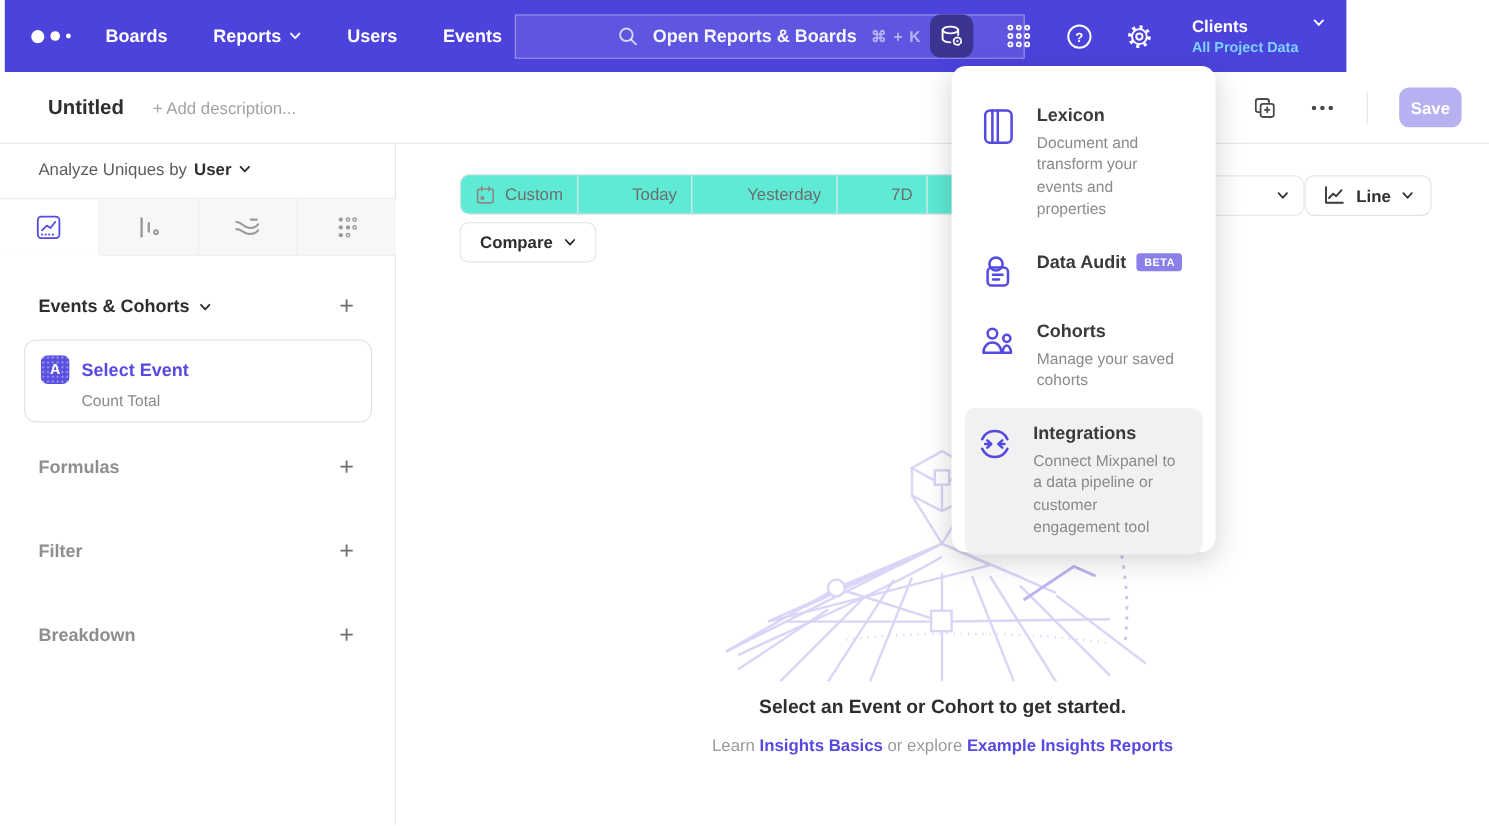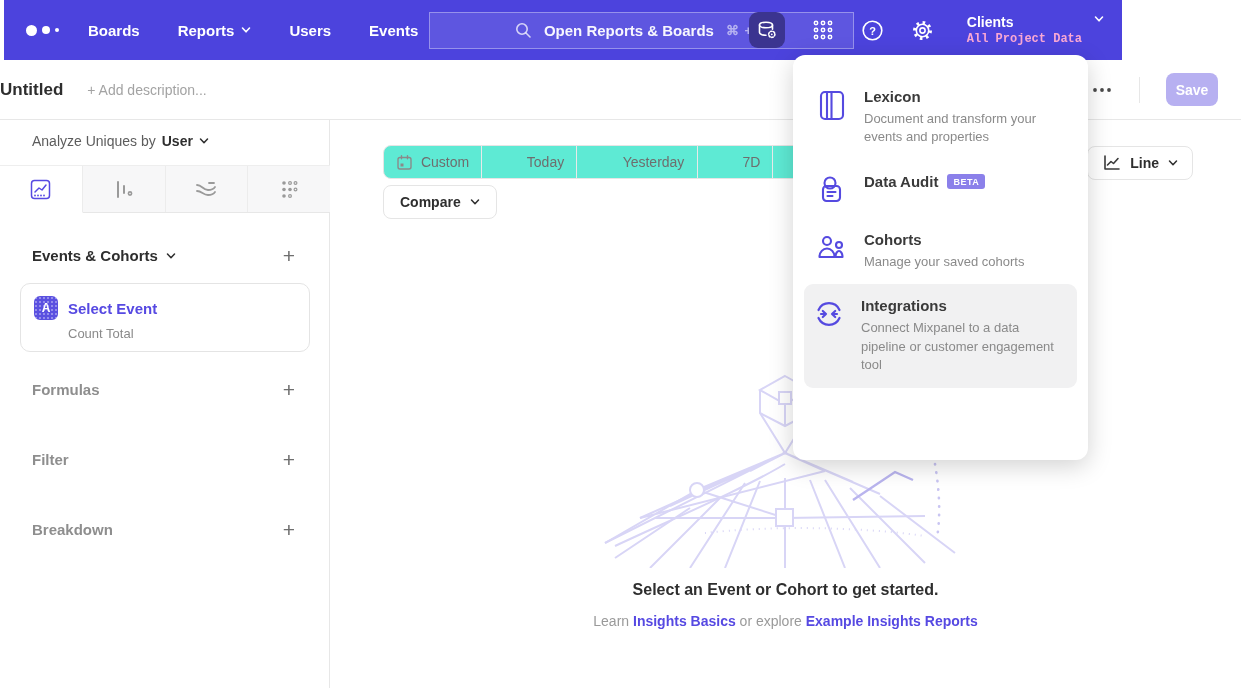--- a/index.html
+++ b/index.html
@@ -19,25 +19,25 @@
   .chev svg{ display:block; }
   .searchbar { position:absolute; left:425px; top:12px; width:425px; height:37px; background:rgba(255,255,255,0.10); border:1px solid rgba(255,255,255,0.35); border-radius:0; display:flex; align-items:center; justify-content:center; gap:12px; color:#fff; cursor:text; }
   .searchbar .ph { font-size:15px; font-weight:600; color:rgba(255,255,255,0.95); }
   .searchbar .kbd { font-size:13px; color:rgba(255,255,255,0.55); font-weight:600; letter-spacing:1px; }
   .nav-right { position:absolute; right:18px; top:0; height:60px; display:flex; align-items:center; gap:26px; }
   .icon-tile { width:36px; height:36px; border-radius:9px; background:#3b3490; display:flex; align-items:center; justify-content:center; cursor:pointer; }
   .nav-icon { width:24px; height:24px; display:flex; align-items:center; justify-content:center; cursor:pointer; }
   .project { display:flex; align-items:flex-start; gap:12px; cursor:pointer; margin-left:6px; }
   .project .lines { text-align:left; }
   .project .l1 { color:#fff; font-size:14px; font-weight:700; }
-  .project .l2 { color:#f9a8d4; font-size:12px; font-weight:700; margin-top:2px;font-family:Liberation Mono, monospace; }
+  .project .l2 { color:#7dd3fc; font-size:12px; font-weight:700; margin-top:2px; }
 
   
   .rheader { position:absolute; left:0; top:60px; width:1241px; height:60px; background:#fff; border-bottom:1px solid #e7e7e7; display:flex; align-items:center; }
-  .rtitle { font-size:17px; font-weight:700; color:#2e2e2e; }
+  .rtitle { margin-left:40px; font-size:17px; font-weight:700; color:#2e2e2e; }
   .rdesc { margin-left:24px; font-size:14px; color:#a3a3a3; cursor:text; }
   .hright { position:absolute; right:23px; display:flex; align-items:center; gap:26px; }
   .hicon { width:22px; height:22px; color:#4a4a4a; display:flex; align-items:center; justify-content:center; cursor:pointer; }
   .hdivider { width:1px; height:26px; background:#e7e7e7; }
   .savebtn { width:52px; height:33px; background:#b7b0f1; color:#fff; font-size:14px; font-weight:700; border:none; border-radius:8px; cursor:pointer; }
 
   
   .sidebar { position:absolute; left:0; top:120px; width:330px; height:568px; background:#fff; border-right:1px solid #e7e7e7; }
   .analyze { position:absolute; left:32px; top:13px; font-size:14px; color:#5c5c5c; display:flex; align-items:center; gap:6px; }
   .analyze b { color:#2e2e2e; font-weight:700; display:flex; align-items:center; gap:6px; cursor:pointer; }
@@ -65,21 +65,21 @@
   .hidden-dd { position:absolute; left:662px; top:26px; width:95px; height:34px; border:1px solid #e9e9e9; border-radius:8px; background:#fff; display:flex; align-items:center; justify-content:flex-end; padding-right:12px; color:#4a4a4a; cursor:pointer; z-index:1; }
   .linebtn { position:absolute; right:48px; top:26px; height:34px; padding:4px 14px; border:1px solid #e5e5e5; border-radius:8px; background:#fff; display:flex; align-items:center; gap:9px; font-size:14px; font-weight:600; color:#2e2e2e; cursor:pointer; z-index:1; }
 
   
   .wire { position:absolute; left:265px; top:248px; width:380px; height:200px; pointer-events:none; }
   .es-title { position:absolute; left:0; top:461px; width:100%; text-align:center; font-size:16px; font-weight:700; color:#2e2e2e; }
   .es-links { position:absolute; left:0; top:493px; width:100%; text-align:center; font-size:14px; color:#9a9a9a; }
   .es-links a { color:#5649e2; font-weight:700; text-decoration:none; cursor:pointer; }
 
   
-  .menu { position:absolute; left:793px; top:55px; width:295px; height:405px; background:#fff; border-radius:12px; box-shadow:0 6px 24px rgba(0,0,0,0.18); z-index:60; padding:20px 0 14px 0; }
+  .menu { position:absolute; left:793px; top:55px; width:220px; height:405px; background:#fff; border-radius:12px; box-shadow:0 6px 24px rgba(0,0,0,0.18); z-index:60; padding:20px 0 14px 0; }
   .menu-item { display:flex; gap:17px; padding:13px 24px; cursor:pointer; }
   .menu-item.hover { background:#f1f1f2; border-radius:9px; margin:0 11px; padding:13px 13px 13px 10px; }
   .mi-icon { flex:0 0 30px; width:30px; height:30px; color:#554ae0; margin-top:2px; display:flex; align-items:flex-start; justify-content:center; }
   .mi-body { flex:1; }
   .mi-title { font-size:15px; font-weight:700; color:#3a3a3a; display:flex; align-items:center; gap:9px; }
   .mi-desc { margin-top:5px; font-size:13px; line-height:1.42; color:#8a8a8a; }
   .beta { background:#8b80ea; color:#fff; font-size:9px; font-weight:700; letter-spacing:0.5px; border-radius:3px; padding:3px 6px 2px; }
 
   svg { display:block; }
 </style>

